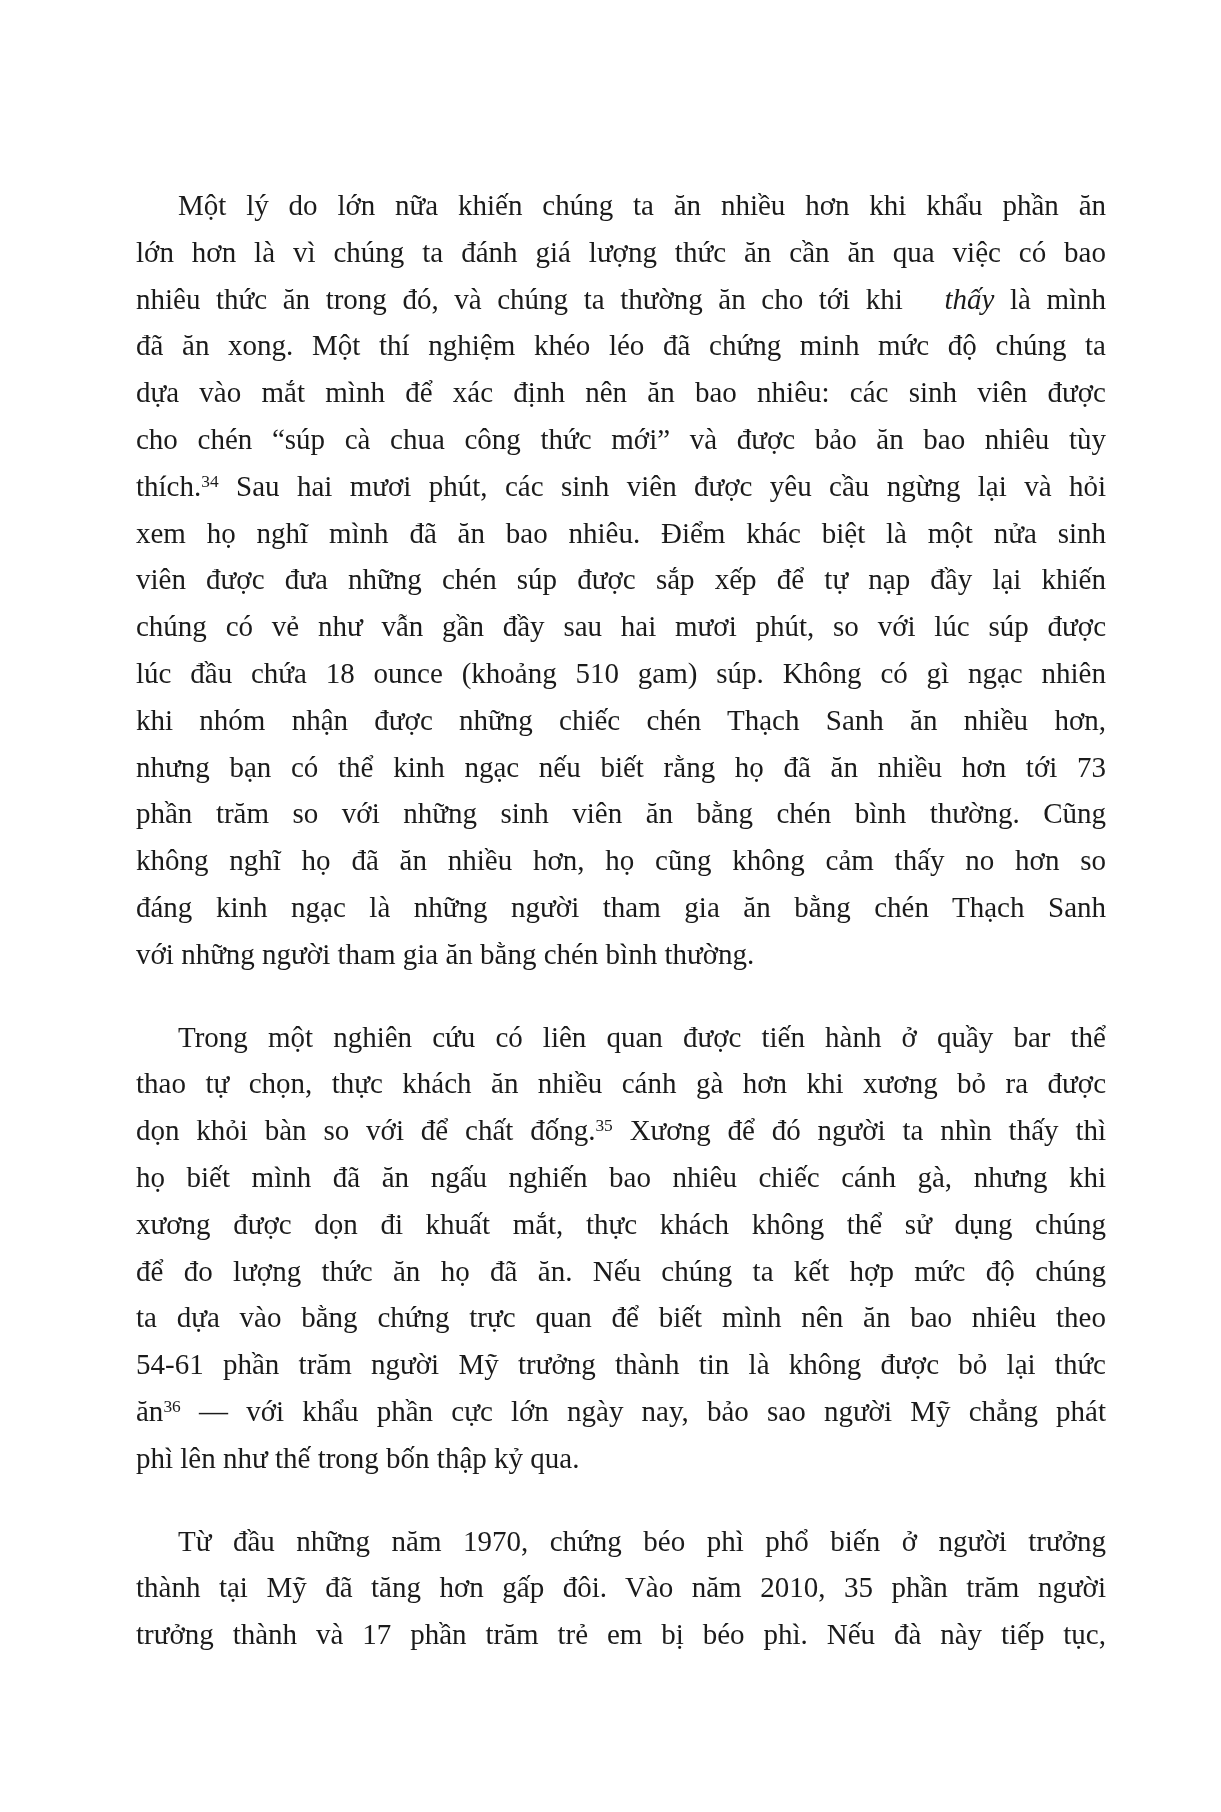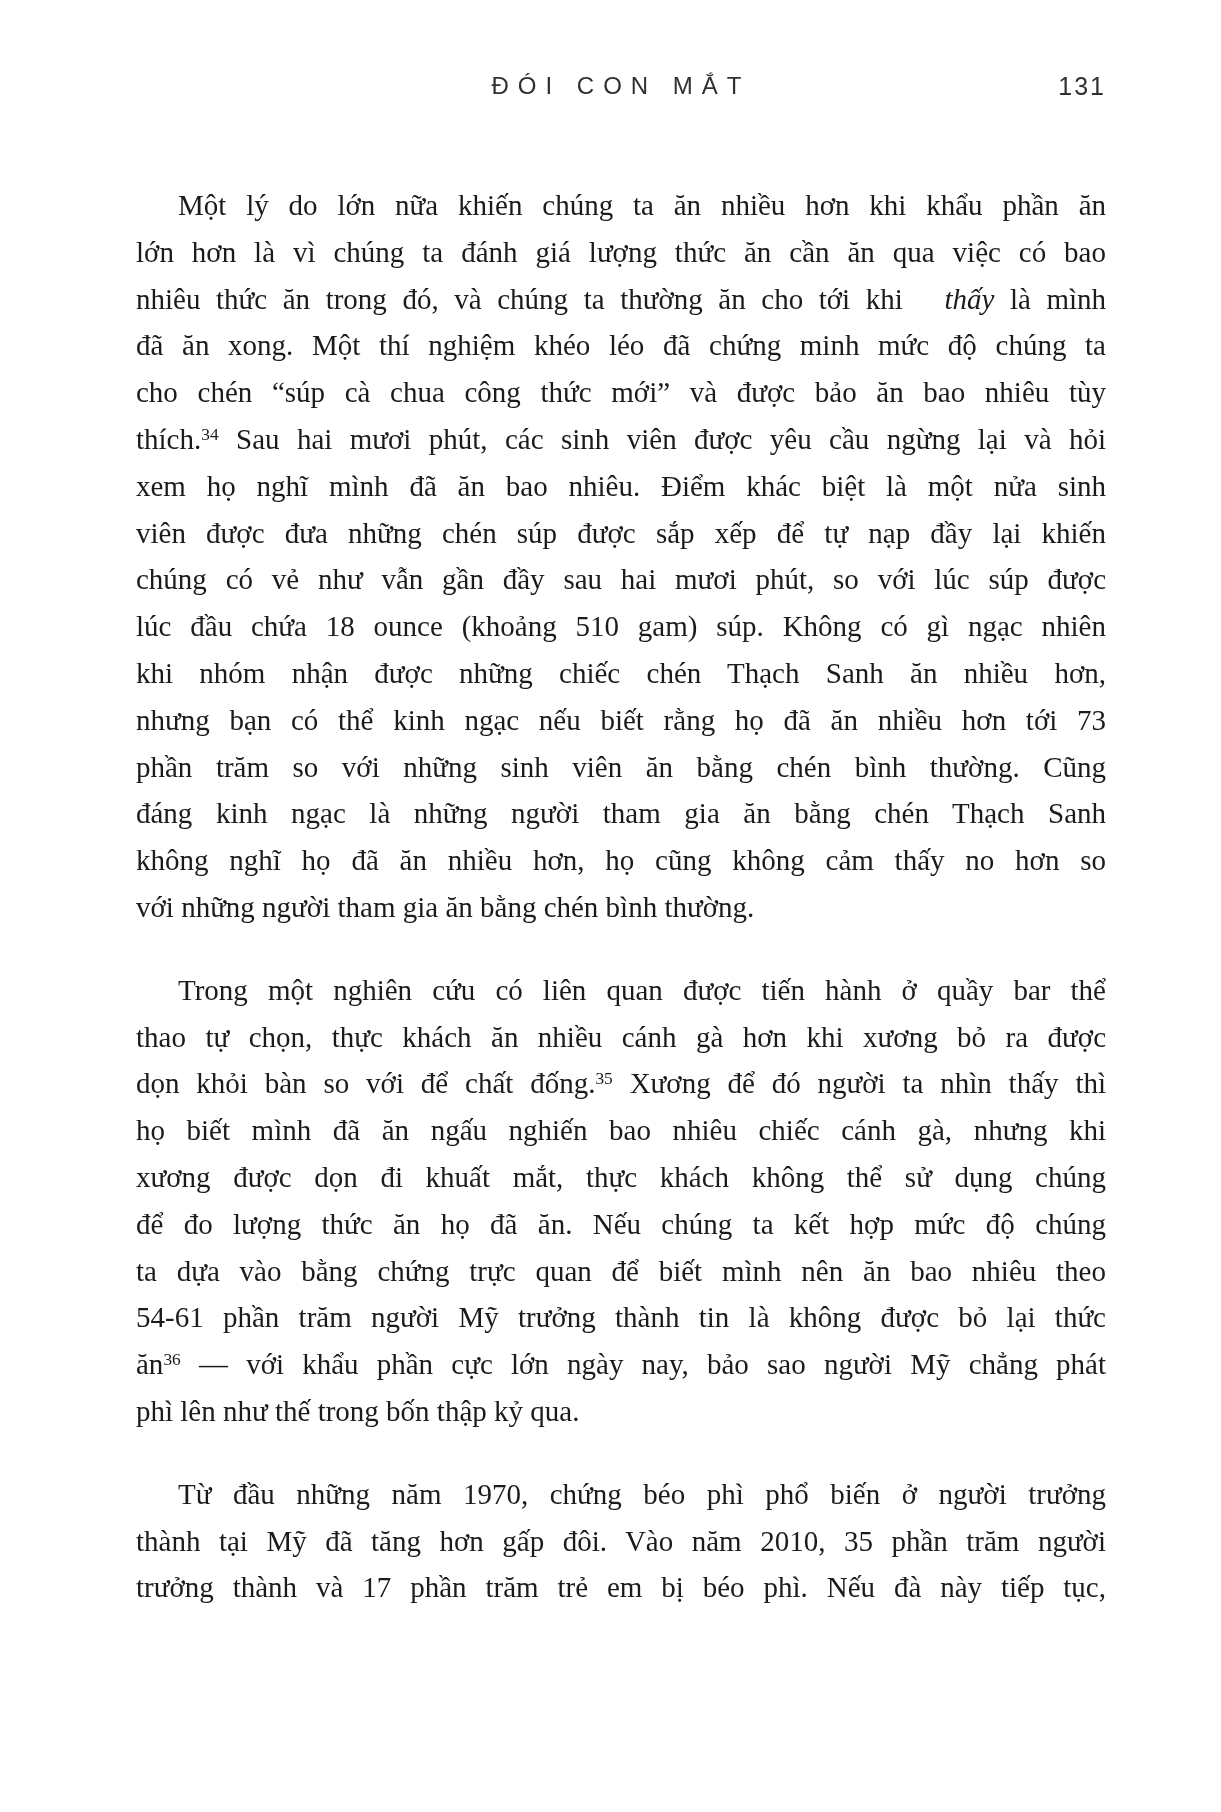--- a/index.html
+++ b/index.html
@@ -64,41 +64,38 @@
     font-size: 0.6em;
     position: relative;
     top: -0.52em;
     line-height: 0;
   }
 </style>
 </head>
 <body>
 
 <div class="page">
-  <div class="page-header">
-    <div class="running-head">ĐÓI CON MẮT</div>
-    <div class="page-number">131</div>
-  </div>
   <div class="page-body">
       <div class="paragraph">
         <div class="line"><span>Một lý do lớn nữa khiến chúng ta ăn nhiều hơn khi khẩu phần ăn</span></div>
         <div class="line"><span>lớn hơn là vì chúng ta đánh giá lượng thức ăn cần ăn qua việc có bao</span></div>
         <div class="line"><span>nhiêu thức ăn trong đó, và chúng ta thường ăn cho tới khi </span><span class="italic">thấy</span><span> là mình</span></div>
         <div class="line"><span>đã ăn xong. Một thí nghiệm khéo léo đã chứng minh mức độ chúng ta</span></div>
+        <div class="line"><span>dựa vào mắt mình để xác định nên ăn bao nhiêu: các sinh viên được</span></div>
         <div class="line"><span>cho chén “súp cà chua công thức mới” và được bảo ăn bao nhiêu tùy</span></div>
         <div class="line"><span>thích.</span><span class="sup">34</span><span> Sau hai mươi phút, các sinh viên được yêu cầu ngừng lại và hỏi</span></div>
         <div class="line"><span>xem họ nghĩ mình đã ăn bao nhiêu. Điểm khác biệt là một nửa sinh</span></div>
         <div class="line"><span>viên được đưa những chén súp được sắp xếp để tự nạp đầy lại khiến</span></div>
         <div class="line"><span>chúng có vẻ như vẫn gần đầy sau hai mươi phút, so với lúc súp được</span></div>
         <div class="line"><span>lúc đầu chứa 18 ounce (khoảng 510 gam) súp. Không có gì ngạc nhiên</span></div>
         <div class="line"><span>khi nhóm nhận được những chiếc chén Thạch Sanh ăn nhiều hơn,</span></div>
         <div class="line"><span>nhưng bạn có thể kinh ngạc nếu biết rằng họ đã ăn nhiều hơn tới 73</span></div>
         <div class="line"><span>phần trăm so với những sinh viên ăn bằng chén bình thường. Cũng</span></div>
+        <div class="line"><span>không nghĩ họ đã ăn nhiều hơn, họ cũng không cảm thấy no hơn so</span></div>
         <div class="line"><span>đáng kinh ngạc là những người tham gia ăn bằng chén Thạch Sanh</span></div>
-        <div class="line"><span>không nghĩ họ đã ăn nhiều hơn, họ cũng không cảm thấy no hơn so</span></div>
         <div class="line end"><span>với những người tham gia ăn bằng chén bình thường.</span></div>
       </div>
       <div class="paragraph">
         <div class="line"><span>Trong một nghiên cứu có liên quan được tiến hành ở quầy bar thể</span></div>
         <div class="line"><span>thao tự chọn, thực khách ăn nhiều cánh gà hơn khi xương bỏ ra được</span></div>
         <div class="line"><span>dọn khỏi bàn so với để chất đống.</span><span class="sup">35</span><span> Xương để đó người ta nhìn thấy thì</span></div>
         <div class="line"><span>họ biết mình đã ăn ngấu nghiến bao nhiêu chiếc cánh gà, nhưng khi</span></div>
         <div class="line"><span>xương được dọn đi khuất mắt, thực khách không thể sử dụng chúng</span></div>
         <div class="line"><span>để đo lượng thức ăn họ đã ăn. Nếu chúng ta kết hợp mức độ chúng</span></div>
         <div class="line"><span>ta dựa vào bằng chứng trực quan để biết mình nên ăn bao nhiêu theo</span></div>

